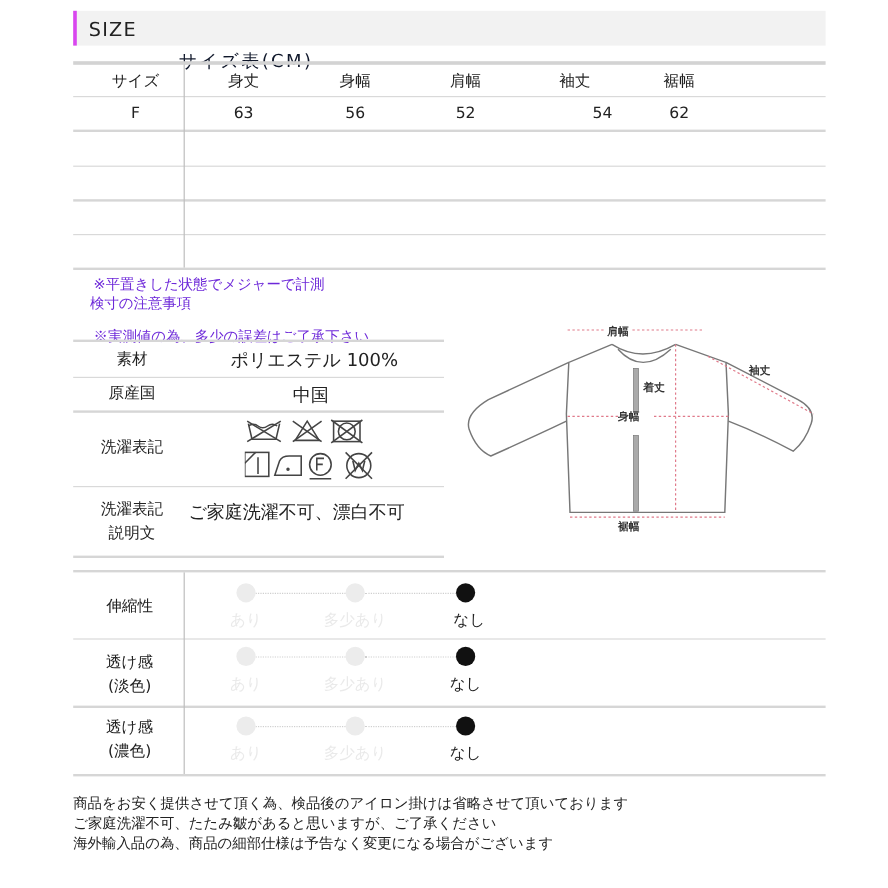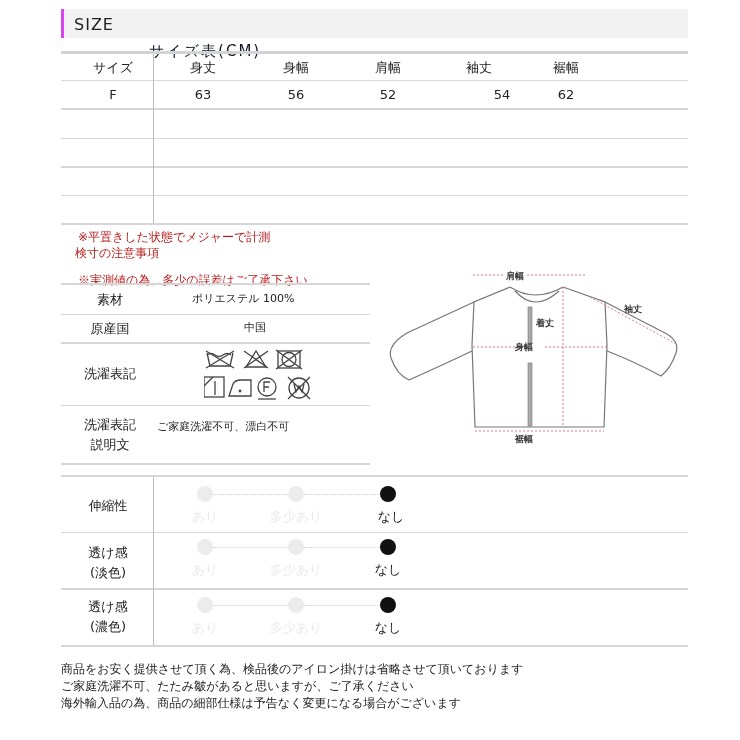--- a/index.html
+++ b/index.html
@@ -13,25 +13,25 @@
   
   .size-header { left: 61px; top: 9px; width: 627px; height: 29px; background: #f2f2f2;
                  border-left: 3px solid #d946ef; box-sizing: border-box; }
   .size-header .en { position: absolute; left: 10px; top: 6px; font-size: 16px; letter-spacing: 1px; color: #222; }
   .size-header .jp { position: absolute; left: 85px; top: 5px; font-size: 15px; letter-spacing: 2px; color: #0f172a; margin-top: 28px; }
 
   
   .cell { position: absolute; font-size: 13px; transform: translateX(-50%); white-space: nowrap; }
 
   
-  .note { position: absolute; left: 78px; font-size: 12px; line-height: 16px; white-space: nowrap; color: #b91c1c; }
+  .note { position: absolute; left: 78px; font-size: 12px; line-height: 16px; white-space: nowrap; color: #6d28d9; }
 
   
   .mlabel { position: absolute; width: 96px; left: 62px; text-align: center; font-size: 13px; line-height: 20px; color: #222; }
-  .mval { position: absolute; font-size: 11px; white-space: nowrap; color: #222; }
+  .mval { position: absolute; font-size: 15px; white-space: nowrap; color: #222; }
 
   
   .alabel { position: absolute; left: 62px; width: 92px; text-align: center; font-size: 13px; line-height: 20px; color: #222; }
   .dot { position: absolute; width: 16px; height: 16px; border-radius: 50%; background: #ececec; transform: translate(-50%, -50%); }
   .dot.on { background: #111; }
   .dotline { position: absolute; height: 0; border-top: 1px dotted #cfcfcf; }
   .slabel { position: absolute; font-size: 13px; transform: translateX(-50%); white-space: nowrap; color: #eaeaea; }
   .slabel.on { color: #222; }
 
   

